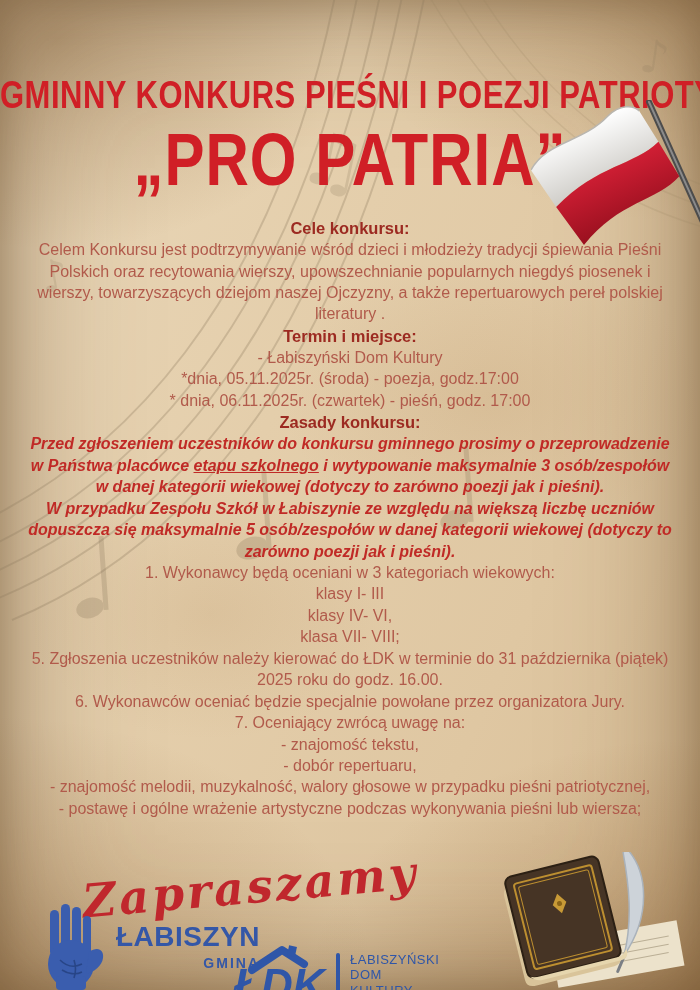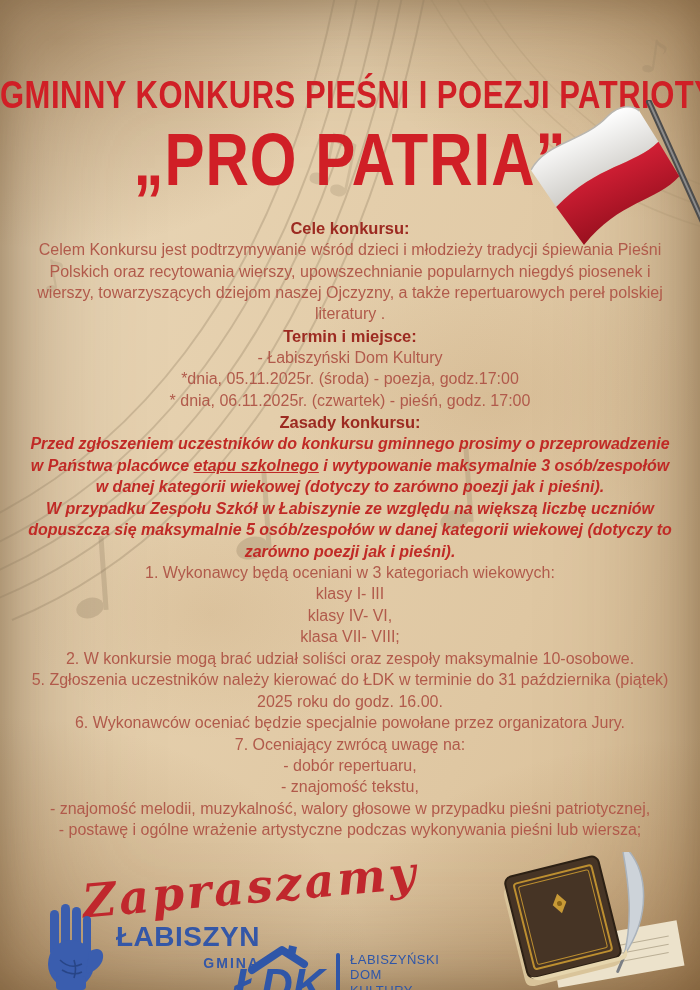--- a/index.html
+++ b/index.html
@@ -122,26 +122,25 @@
     <p>* dnia, 06.11.2025r. (czwartek) - pieśń, godz. 17:00</p>
 
     <p class="sec-head">Zasady konkursu:</p>
     <p class="notice"><span>Przed zgłoszeniem uczestników do konkursu gminnego prosimy o przeprowadzenie w Państwa placówce </span><span class="ul">etapu szkolnego</span><span> i wytypowanie maksymalnie 3 osób/zespołów w danej kategorii wiekowej (dotyczy to zarówno poezji jak i pieśni).</span></p>
     <p class="notice">W przypadku Zespołu Szkół w Łabiszynie ze względu na większą liczbę uczniów dopuszcza się maksymalnie  5 osób/zespołów w danej kategorii wiekowej (dotyczy to zarówno poezji jak i pieśni).</p>
 
     <p>1. Wykonawcy będą oceniani w 3 kategoriach wiekowych:</p>
     <p>klasy I- III</p>
     <p>klasy IV- VI,</p>
     <p>klasa VII- VIII;</p>
-    <p>2.   W konkursie mogą brać udział soliści oraz zespoły maksymalnie 10-osobowe.</p>
     <p>5.    Zgłoszenia uczestników należy kierować do ŁDK w terminie do 31 października (piątek) 2025 roku do godz. 16.00.</p>
     <p>6.   Wykonawców oceniać będzie specjalnie powołane przez organizatora Jury.</p>
     <p>7.   Oceniający zwrócą uwagę na:</p>
+    <p>- znajomość tekstu,</p>
     <p>- dobór repertuaru,</p>
-    <p>- znajomość tekstu,</p>
     <p>- znajomość melodii, muzykalność, walory głosowe w przypadku pieśni patriotycznej,</p>
     <p>- postawę i ogólne wrażenie artystyczne podczas wykonywania pieśni lub wiersza;</p>
   </div>
 
   <p class="zapraszamy">Zapraszamy</p>
 
   <div class="gmina-logo">
     <svg width="72" height="88" viewBox="0 0 72 88">
       <g fill="#3a5dae">
         <rect x="16" y="8" width="9" height="46" rx="4.5"></rect>

